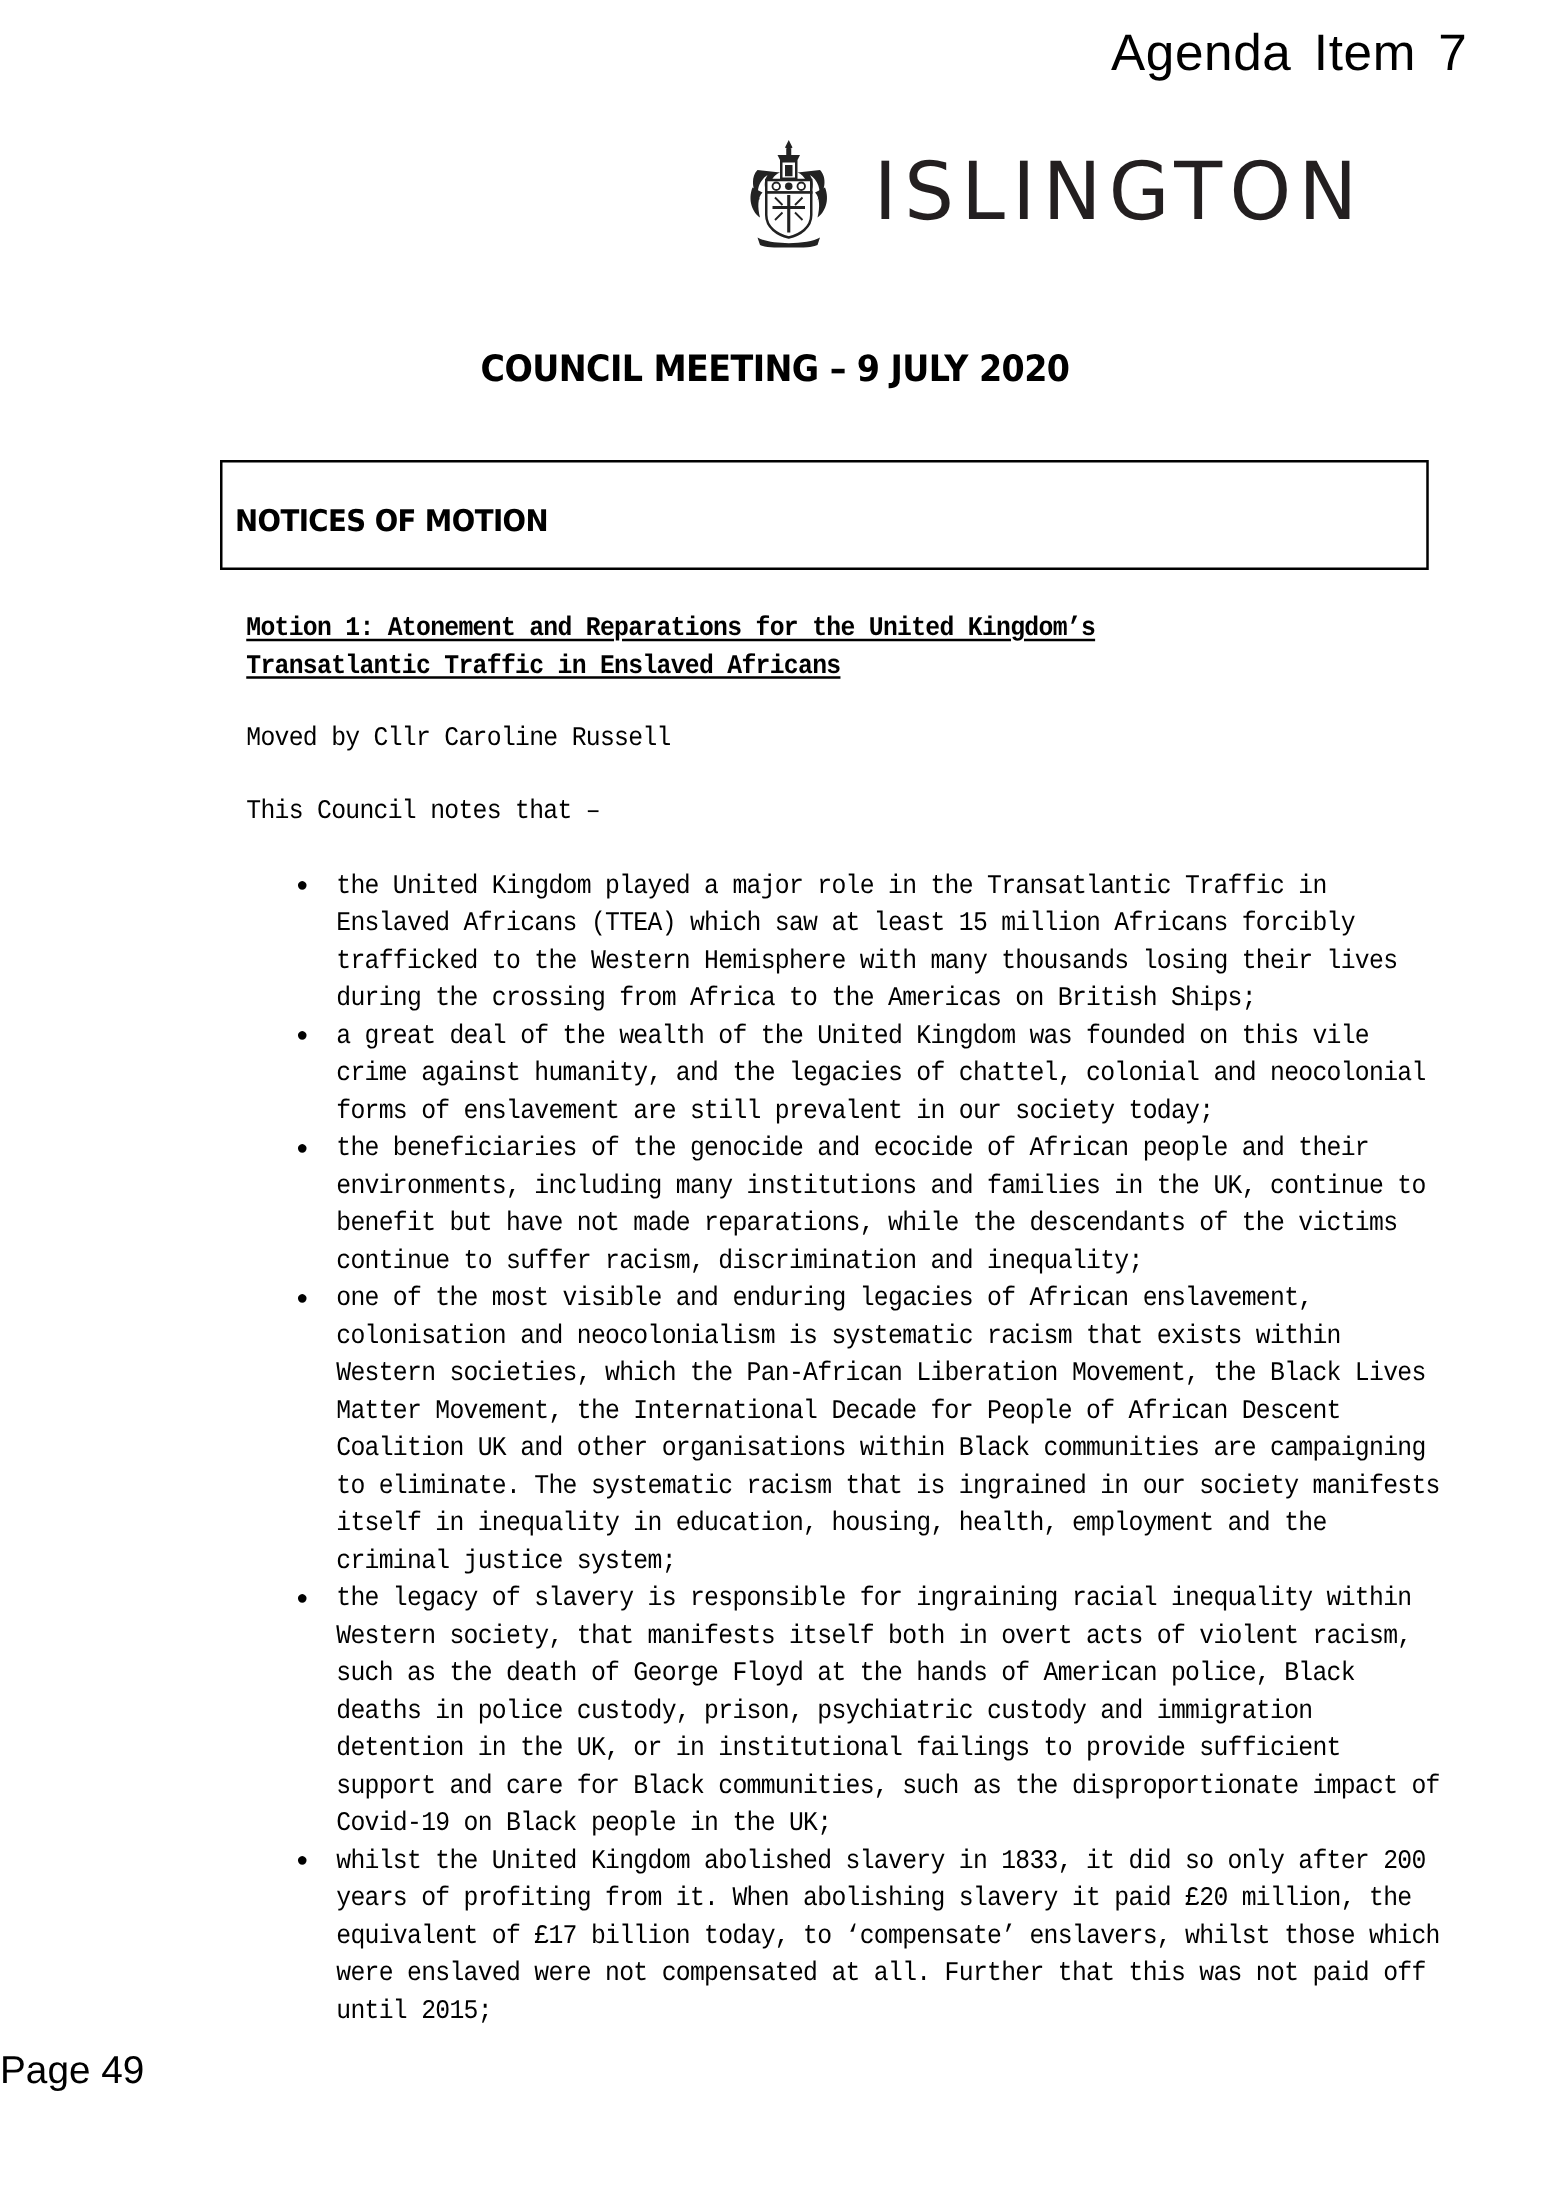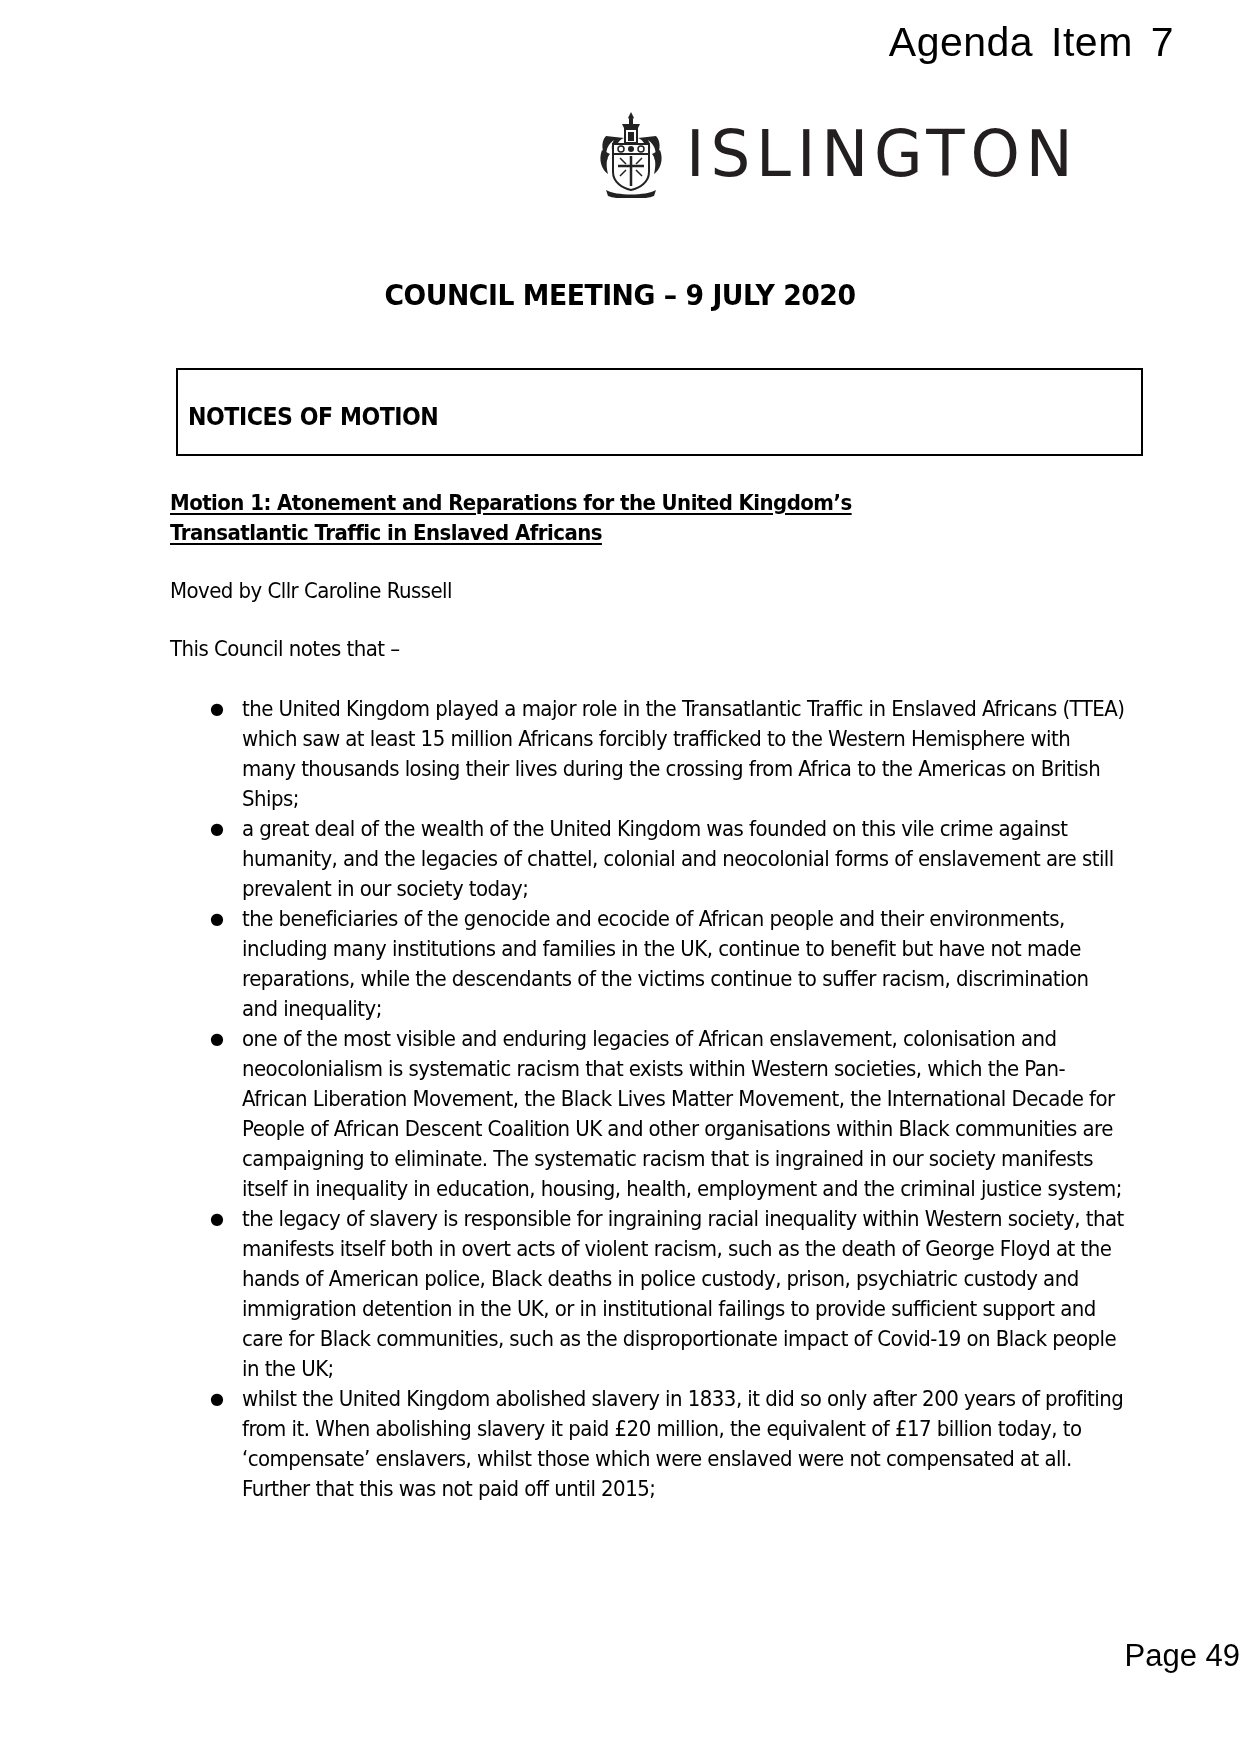--- a/index.html
+++ b/index.html
@@ -24,20 +24,21 @@
       letter-spacing: 0.5px;
       word-spacing: 6px;
       line-height: 1;
     }
     .logo {
       position: absolute;
       top: 110px;
       left: 598px;
       display: flex;
       align-items: center;
+      gap: 13px;
     }
     .crest {
       width: 66px;
       height: 88px;
       margin-right: 22px;
     }
     .logo-text {
       font-family: "DejaVu Sans", sans-serif;
       font-size: 64px;
       letter-spacing: 6px;
@@ -72,26 +73,27 @@
       left: 10px;
       top: 33px;
       font-weight: bold;
       font-size: 24px;
       letter-spacing: -0.5px;
       transform: scaleX(0.92);
       transform-origin: left center;
     }
     .content {
       position: absolute;
-      left: 170px;
+      left: 197px;
       top: 488px;
       width: 960px;
       font-size: 21.5px;
       line-height: 30px;
       letter-spacing: -0.6px;
+      font-family: Liberation Mono, monospace;
     }
     .motion-title {
       font-weight: bold;
       text-decoration: underline;
       text-decoration-thickness: 2px;
       text-underline-offset: 3px;
       margin: 0;
       width: 860px;
       transform: scaleX(0.92);
       transform-origin: left top;
@@ -124,21 +126,21 @@
       display: block;
       transform: scaleX(0.92);
       transform-origin: left top;
       width: 960px;
     }
     .page-number {
       position: absolute;
       top: 1640px;
       left: 0;
       width: 1240px;
-      text-align: right;
+      text-align: left;
       font-family: "Liberation Sans", sans-serif;
       font-size: 31px;
       line-height: 1;
     }
   </style>
 </head>
 <body>
 
 <div class="agenda-item">Agenda Item 7</div>
 

